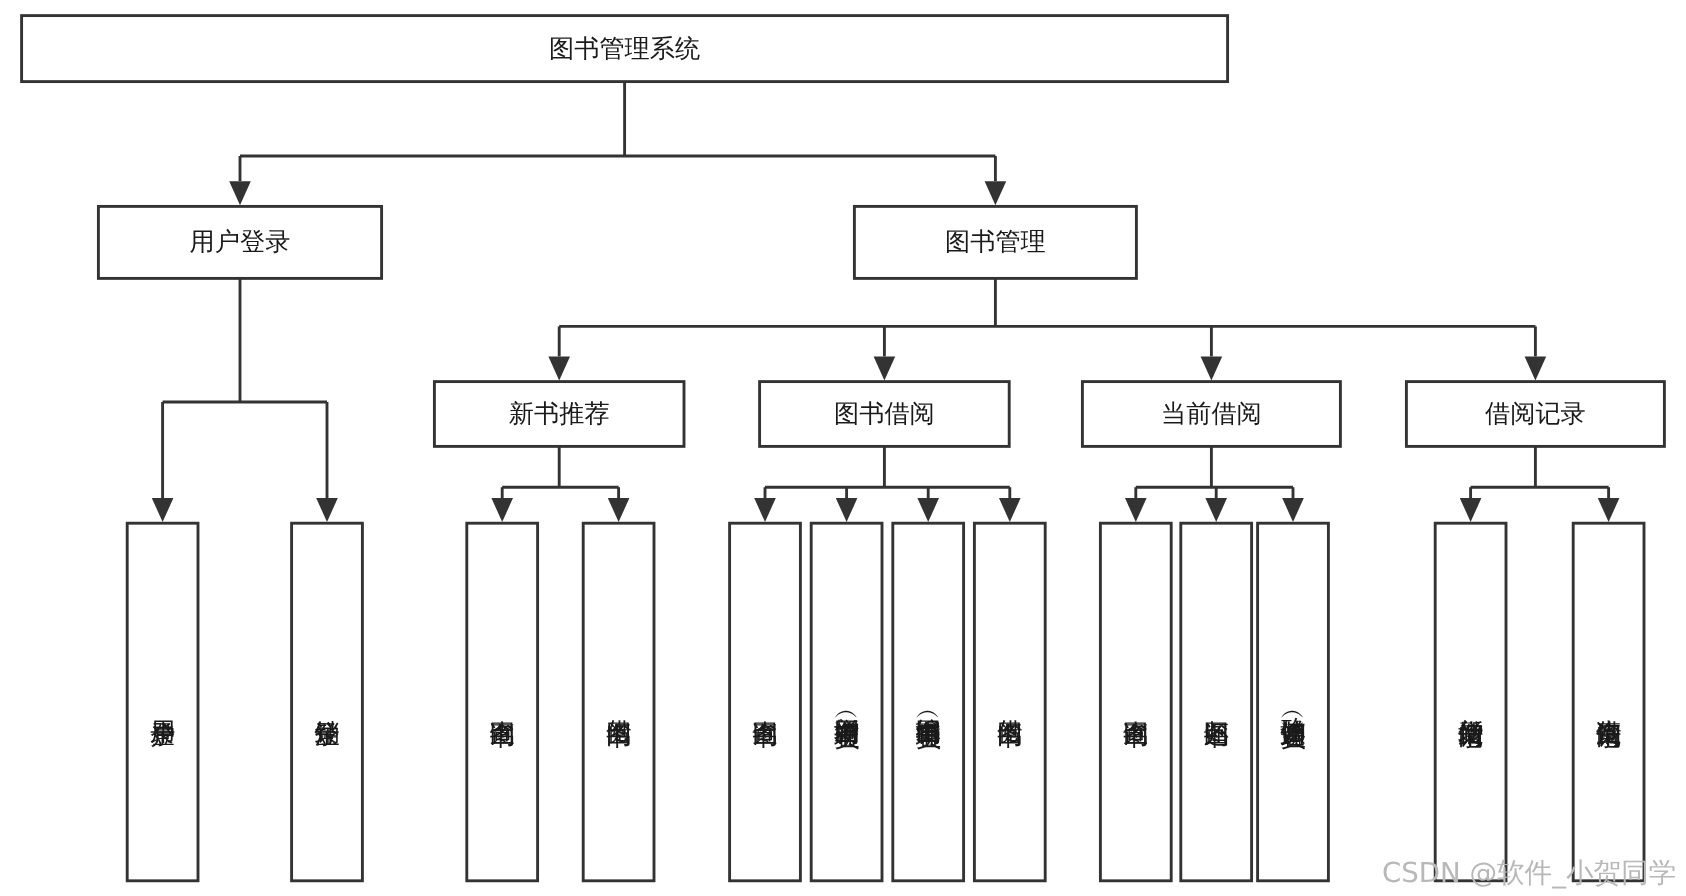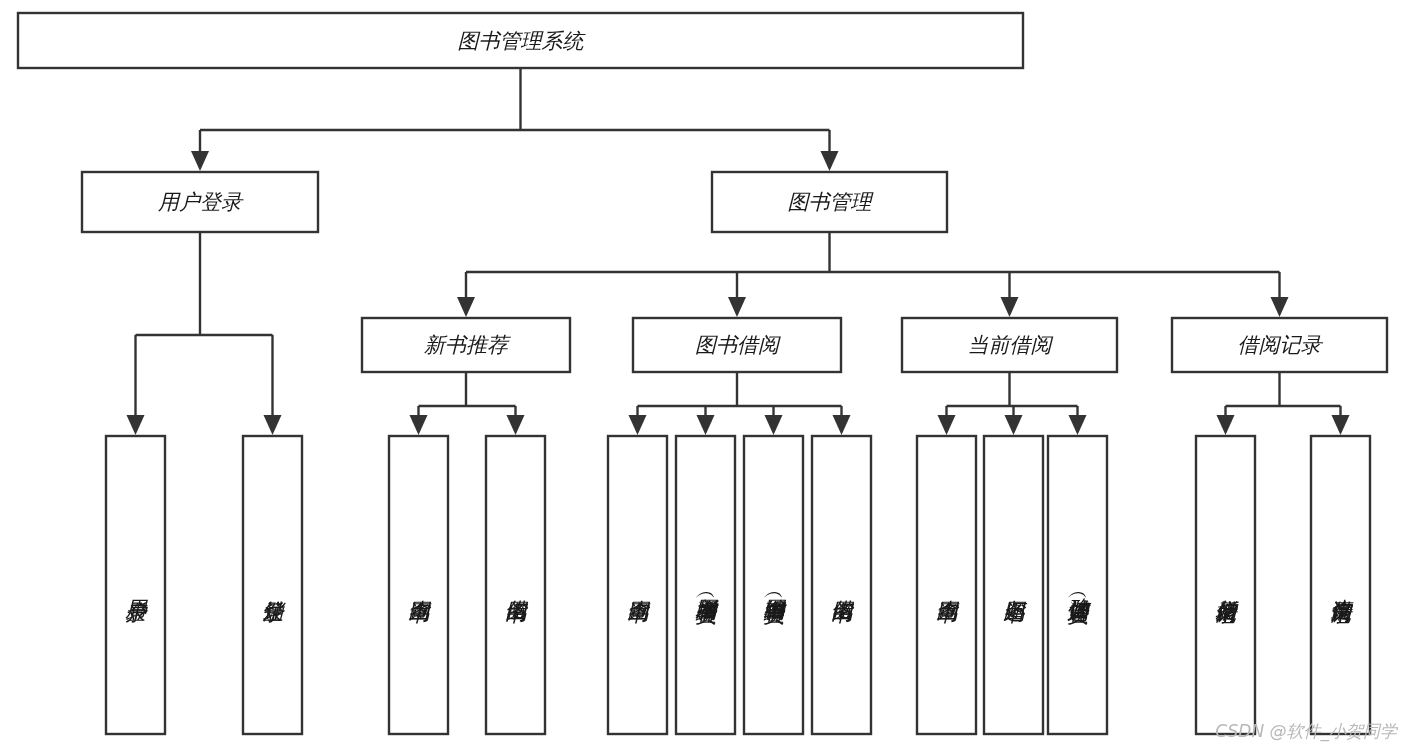--- a/index.html
+++ b/index.html
@@ -10,21 +10,20 @@
   body {
     width: 1405px;
     height: 747px;
     font-family: "DejaVu Sans", "Liberation Sans", sans-serif;
     overflow: hidden;
   }
   #diagram-root {
     position: relative;
     width: 1405px;
     height: 747px;
-    font-style: italic;
   }
   svg.diagram-canvas {
     position: absolute;
     top: 0;
     left: 0;
     width: 1405px;
     height: 747px;
   }
   .node-box {
     fill: #ffffff;
@@ -61,21 +60,21 @@
     color: #1a1a1a;
     letter-spacing: 1px;
     white-space: nowrap;
     pointer-events: none;
   }
   .watermark {
     position: absolute;
     right: 8px;
     bottom: 4px;
     font-family: "DejaVu Sans", "Liberation Sans", sans-serif;
-    font-size: 17px;
+    font-size: 23px;
     color: #b8b8b8;
     white-space: nowrap;
   }
 </style>
 </head>
 <body>
 
 <div id="diagram-root">
   <svg class="diagram-canvas" id="diagram-svg" viewBox="0 0 1405 747" xmlns="http://www.w3.org/2000/svg">
       <path class="connector" d="M 520.5 68 L 520.5 130"></path>

